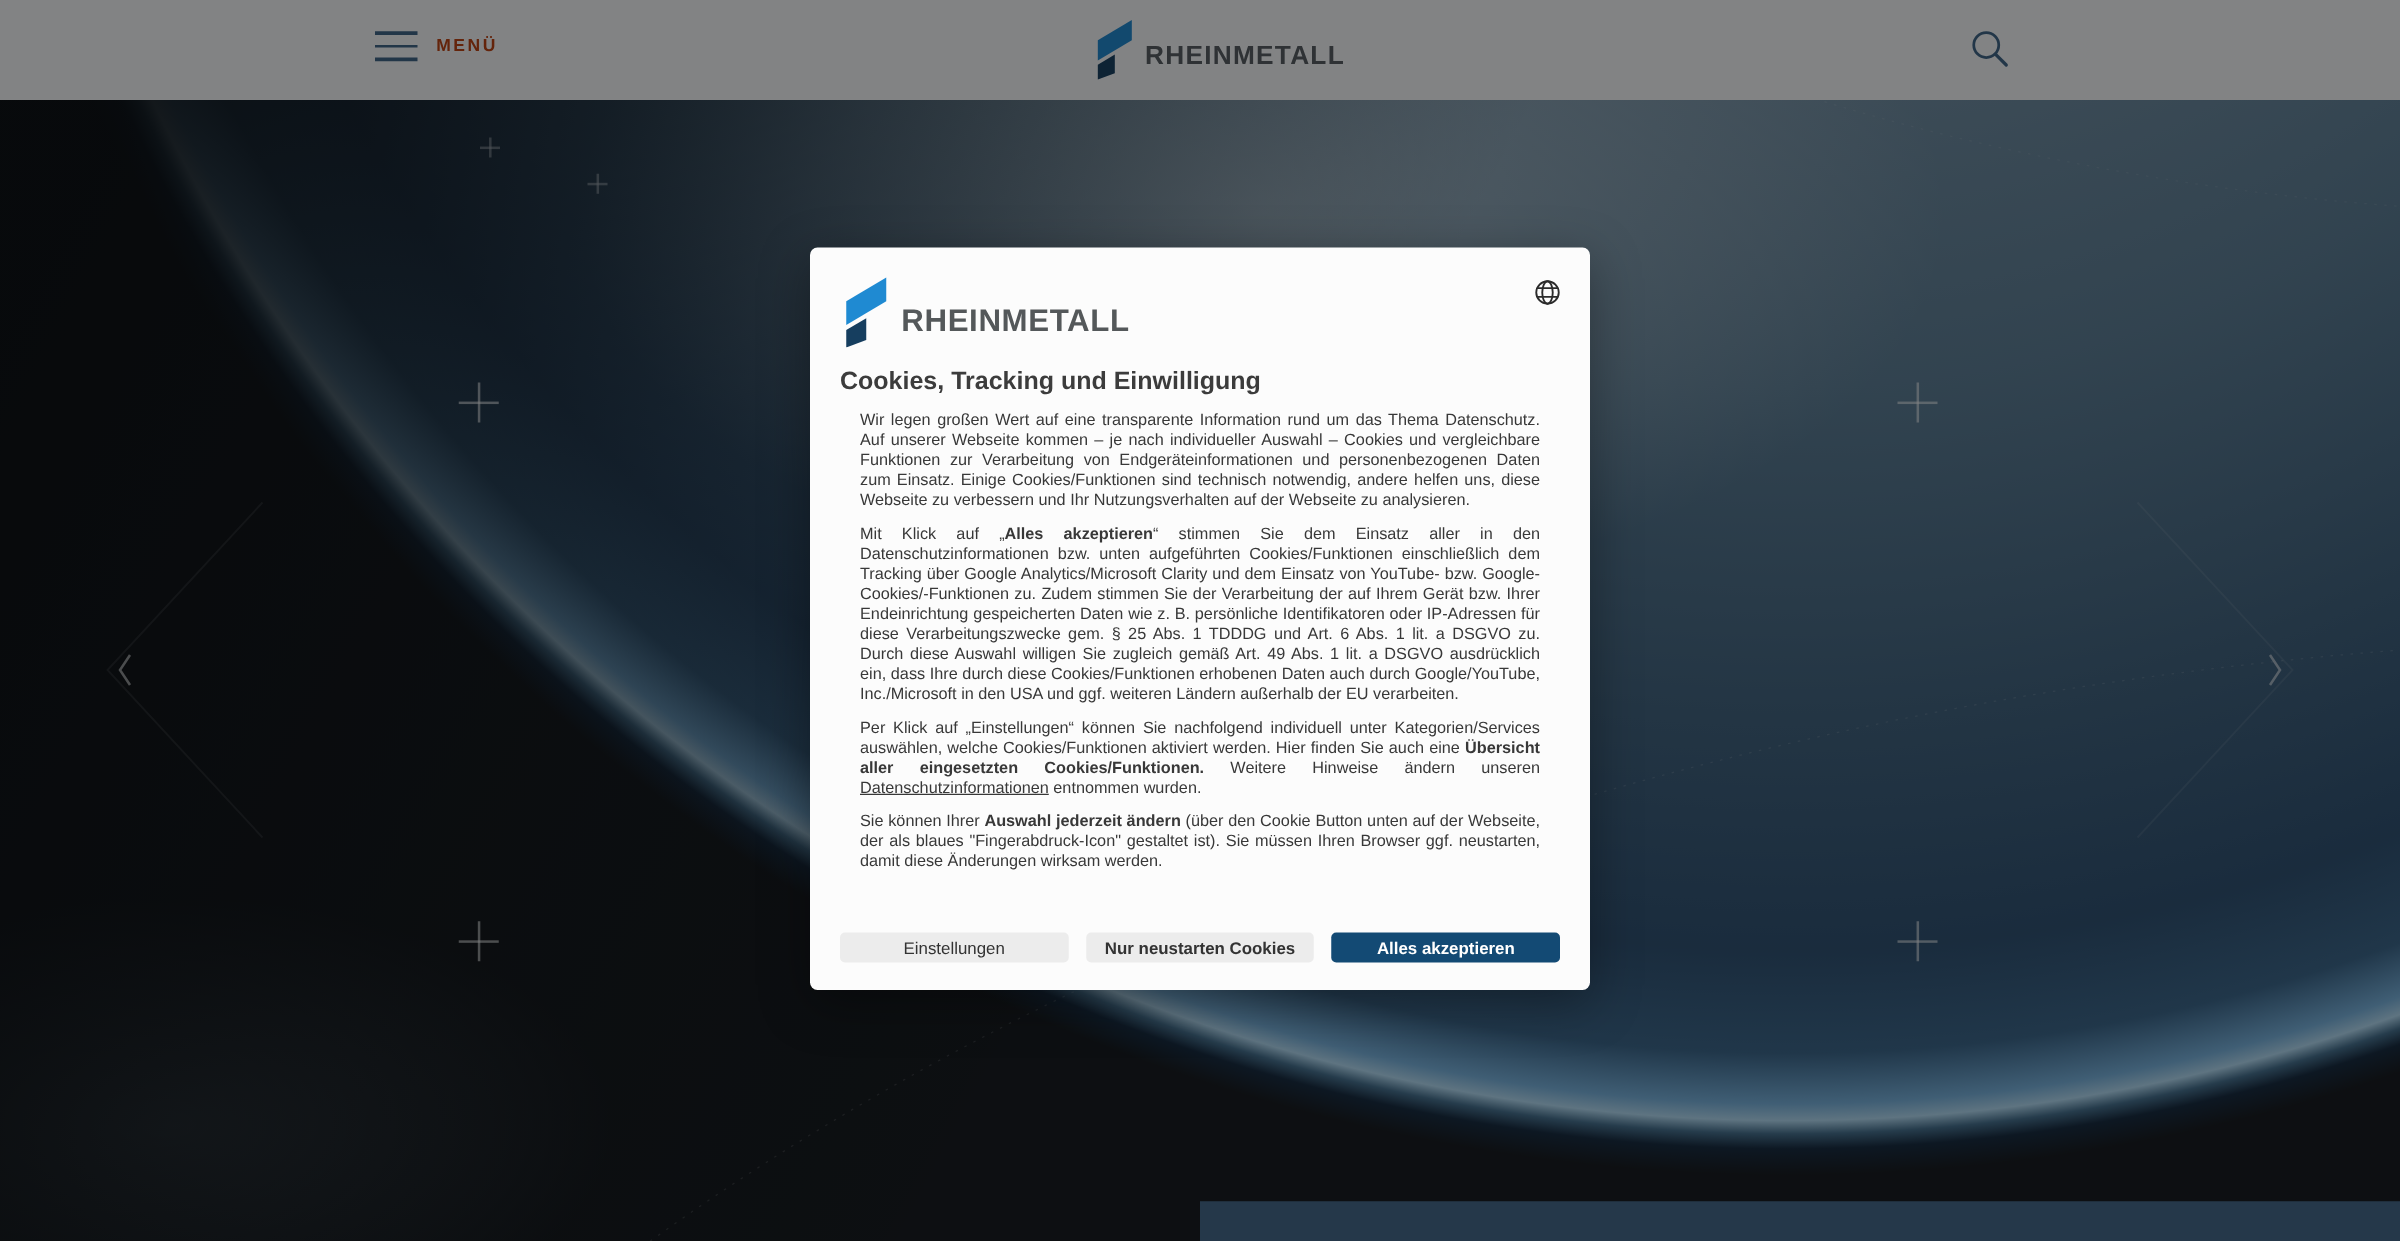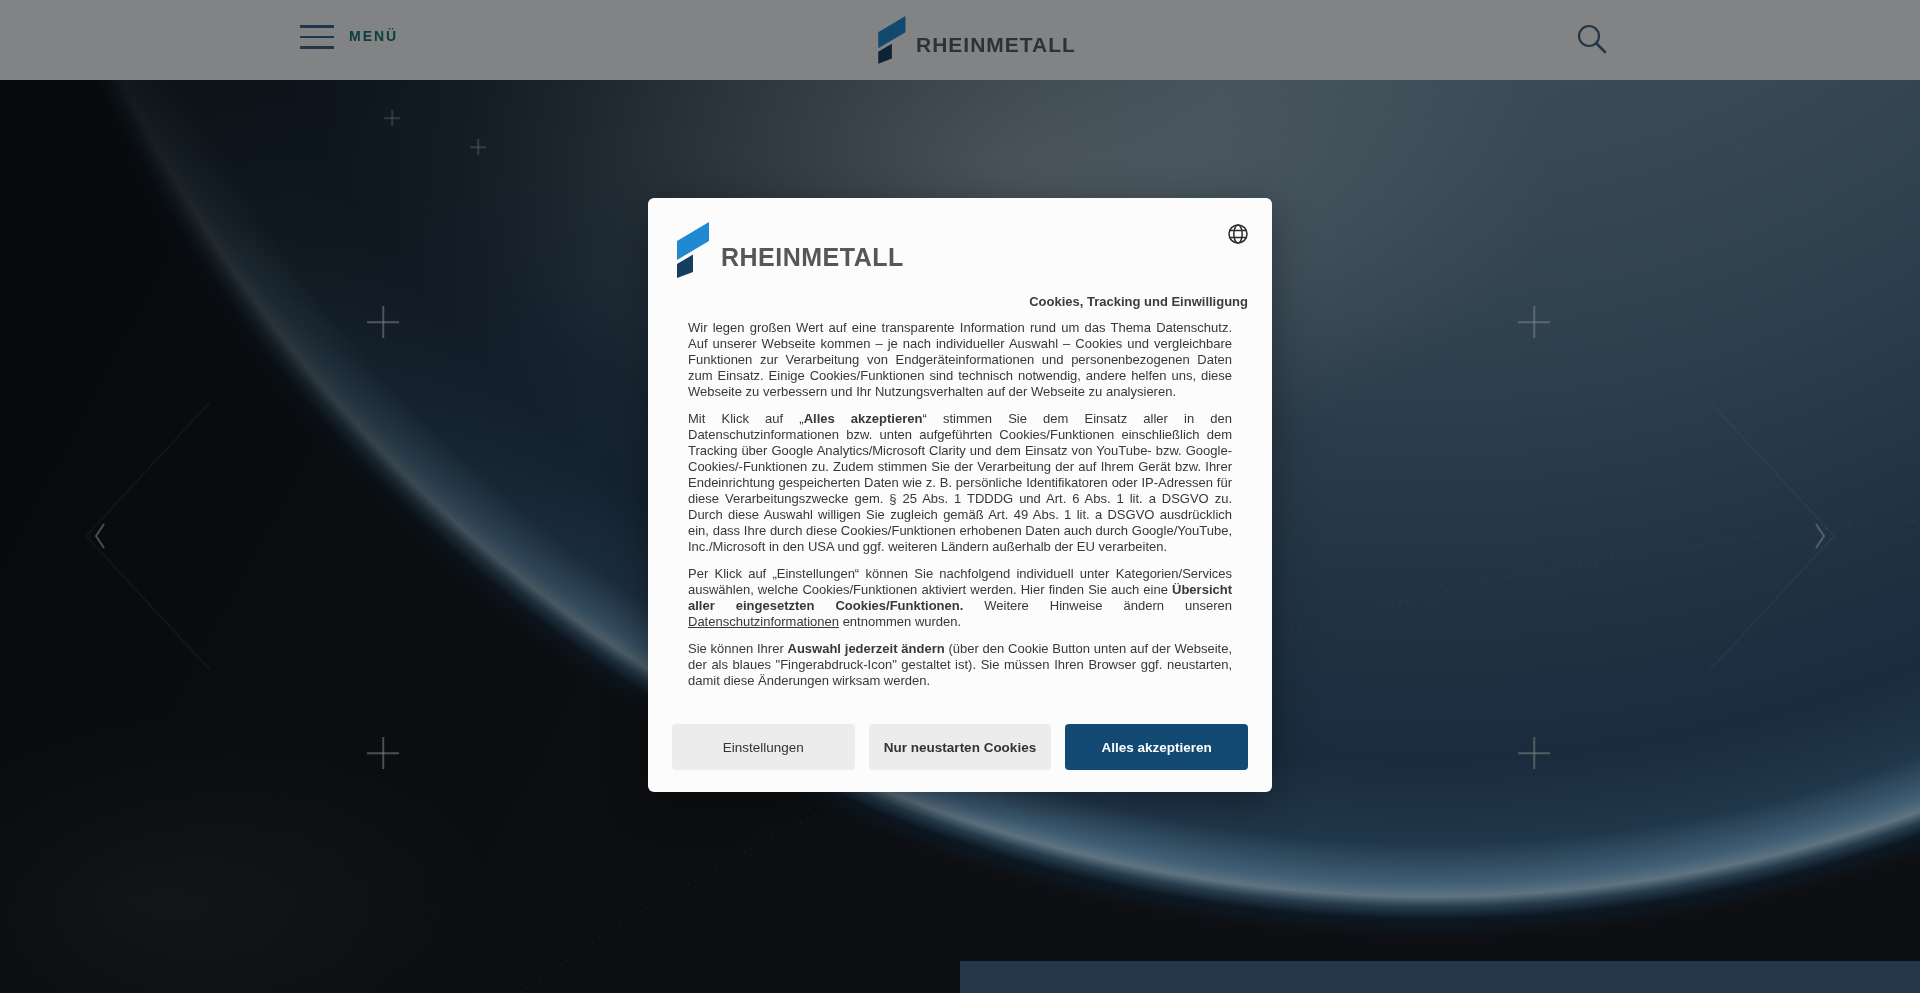--- a/index.html
+++ b/index.html
@@ -25,44 +25,44 @@
   .plus{position:absolute;width:32px;height:32px;}
   .plus::before,.plus::after{content:"";position:absolute;background:rgba(255,255,255,0.55);}
   .plus::before{left:50%;top:0;width:1.5px;height:100%;transform:translateX(-50%);}
   .plus::after{top:50%;left:0;height:1.5px;width:100%;transform:translateY(-50%);}
   .plus.small{width:16px;height:16px;opacity:.55;}
   
   .header{position:absolute;left:0;top:0;width:1920px;height:80px;background:#ffffff;z-index:10;}
   .menu-trigger{position:absolute;left:300px;top:22px;display:flex;align-items:center;gap:15px;cursor:pointer;}
   .burger{width:34px;height:24px;display:flex;flex-direction:column;justify-content:space-between;margin-top:3px;}
   .burger i{display:block;height:2.6px;background:#3f6587;}
-  .menu-label{font-size:14px;font-weight:800;letter-spacing:2px;color:#0f766e;text-align:center;}
+  .menu-label{font-size:14px;font-weight:800;letter-spacing:2px;color:#c2410c;text-align:center;}
   .brand{position:absolute;left:874px;top:14px;display:flex;align-items:flex-end;gap:8px;}
   .brand .word{font-size:21px;font-weight:700;letter-spacing:1px;color:#585d61;padding-bottom:7px;}
   .search-btn{position:absolute;left:1572px;top:20px;width:40px;height:40px;cursor:pointer;}
   
   .teaser-panel{position:absolute;left:960px;top:961px;right:0;bottom:0;background:#44698b;z-index:10;}
   
   .overlay{position:absolute;inset:0;background:rgba(5,8,10,0.50);z-index:50;}
   
   .dialog{
     position:absolute;left:648px;top:198px;width:624px;height:594px;z-index:100;
     background:#fcfcfc;border-radius:6px;box-shadow:0 10px 40px rgba(0,0,0,0.35);
     box-sizing:border-box;padding:22px 24px;
   }
   .dlg-logo{display:flex;align-items:flex-end;gap:9px;}
   .dlg-logo .word{font-size:25px;font-weight:700;letter-spacing:0.5px;color:#54585a;padding-bottom:6px;}
   .globe-btn{position:absolute;right:22px;top:24px;width:24px;height:24px;cursor:pointer;}
-  .dlg-title{margin:16px 0 11px;font-size:13px;font-weight:700;color:#3c3c3c;text-align:right;}
+  .dlg-title{margin:16px 0 11px;font-size:20px;font-weight:700;color:#3c3c3c;}
   .dlg-text{font-size:13px;line-height:16px;color:#383838;text-align:justify;}
   .dlg-text p{margin:0 16px 11px;}
   .dlg-text b{font-weight:700;}
   .dlink{color:#383838;text-decoration:underline;cursor:pointer;}
   .btn-row{position:absolute;left:24px;right:24px;bottom:22px;display:flex;gap:14px;}
-  .btn{flex:1;height:46px;border:none;border-radius:4px;font-family:inherit;font-size:13.5px;cursor:pointer;}
+  .btn{flex:1;height:24px;border:none;border-radius:4px;font-family:inherit;font-size:13.5px;cursor:pointer;}
   .btn.gray{background:#ececec;color:#333333;font-weight:500;}
   .btn.gray.semi{font-weight:600;}
   .btn.primary{background:#134a74;color:#ffffff;font-weight:700;}
 </style>
 </head>
 <body>
 
 <div class="hero"></div>
 
 <div class="deco">

